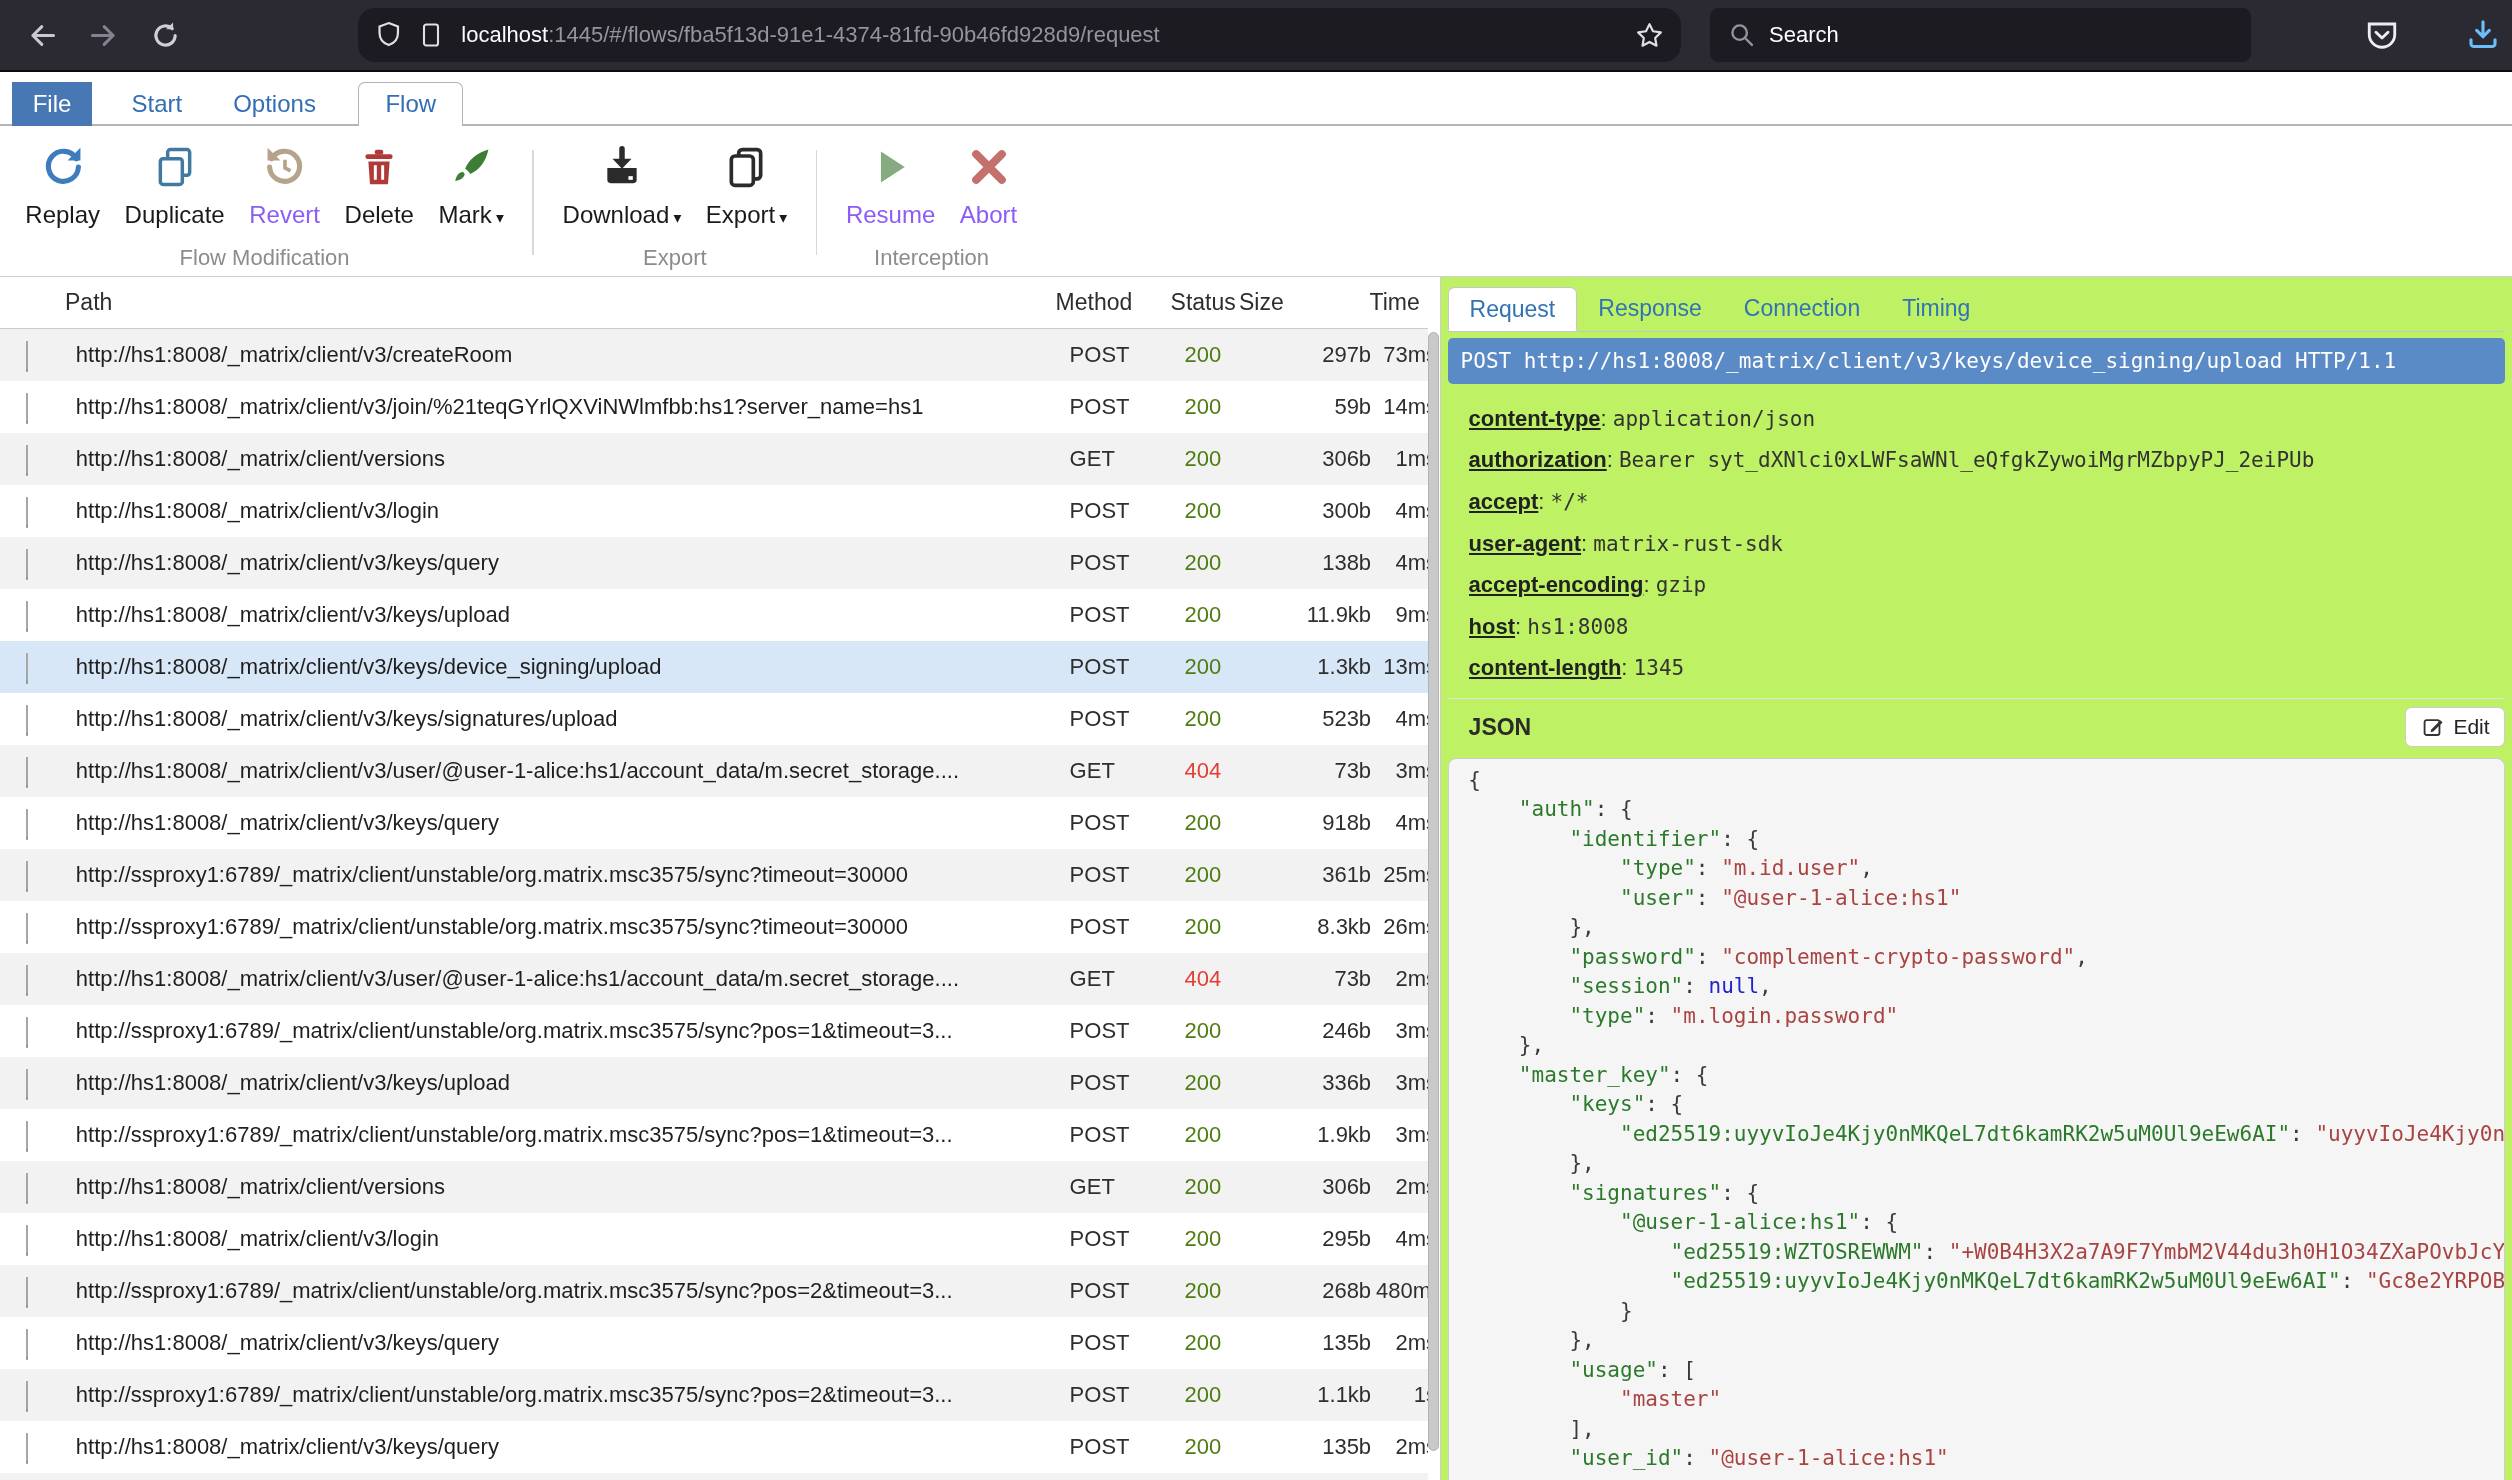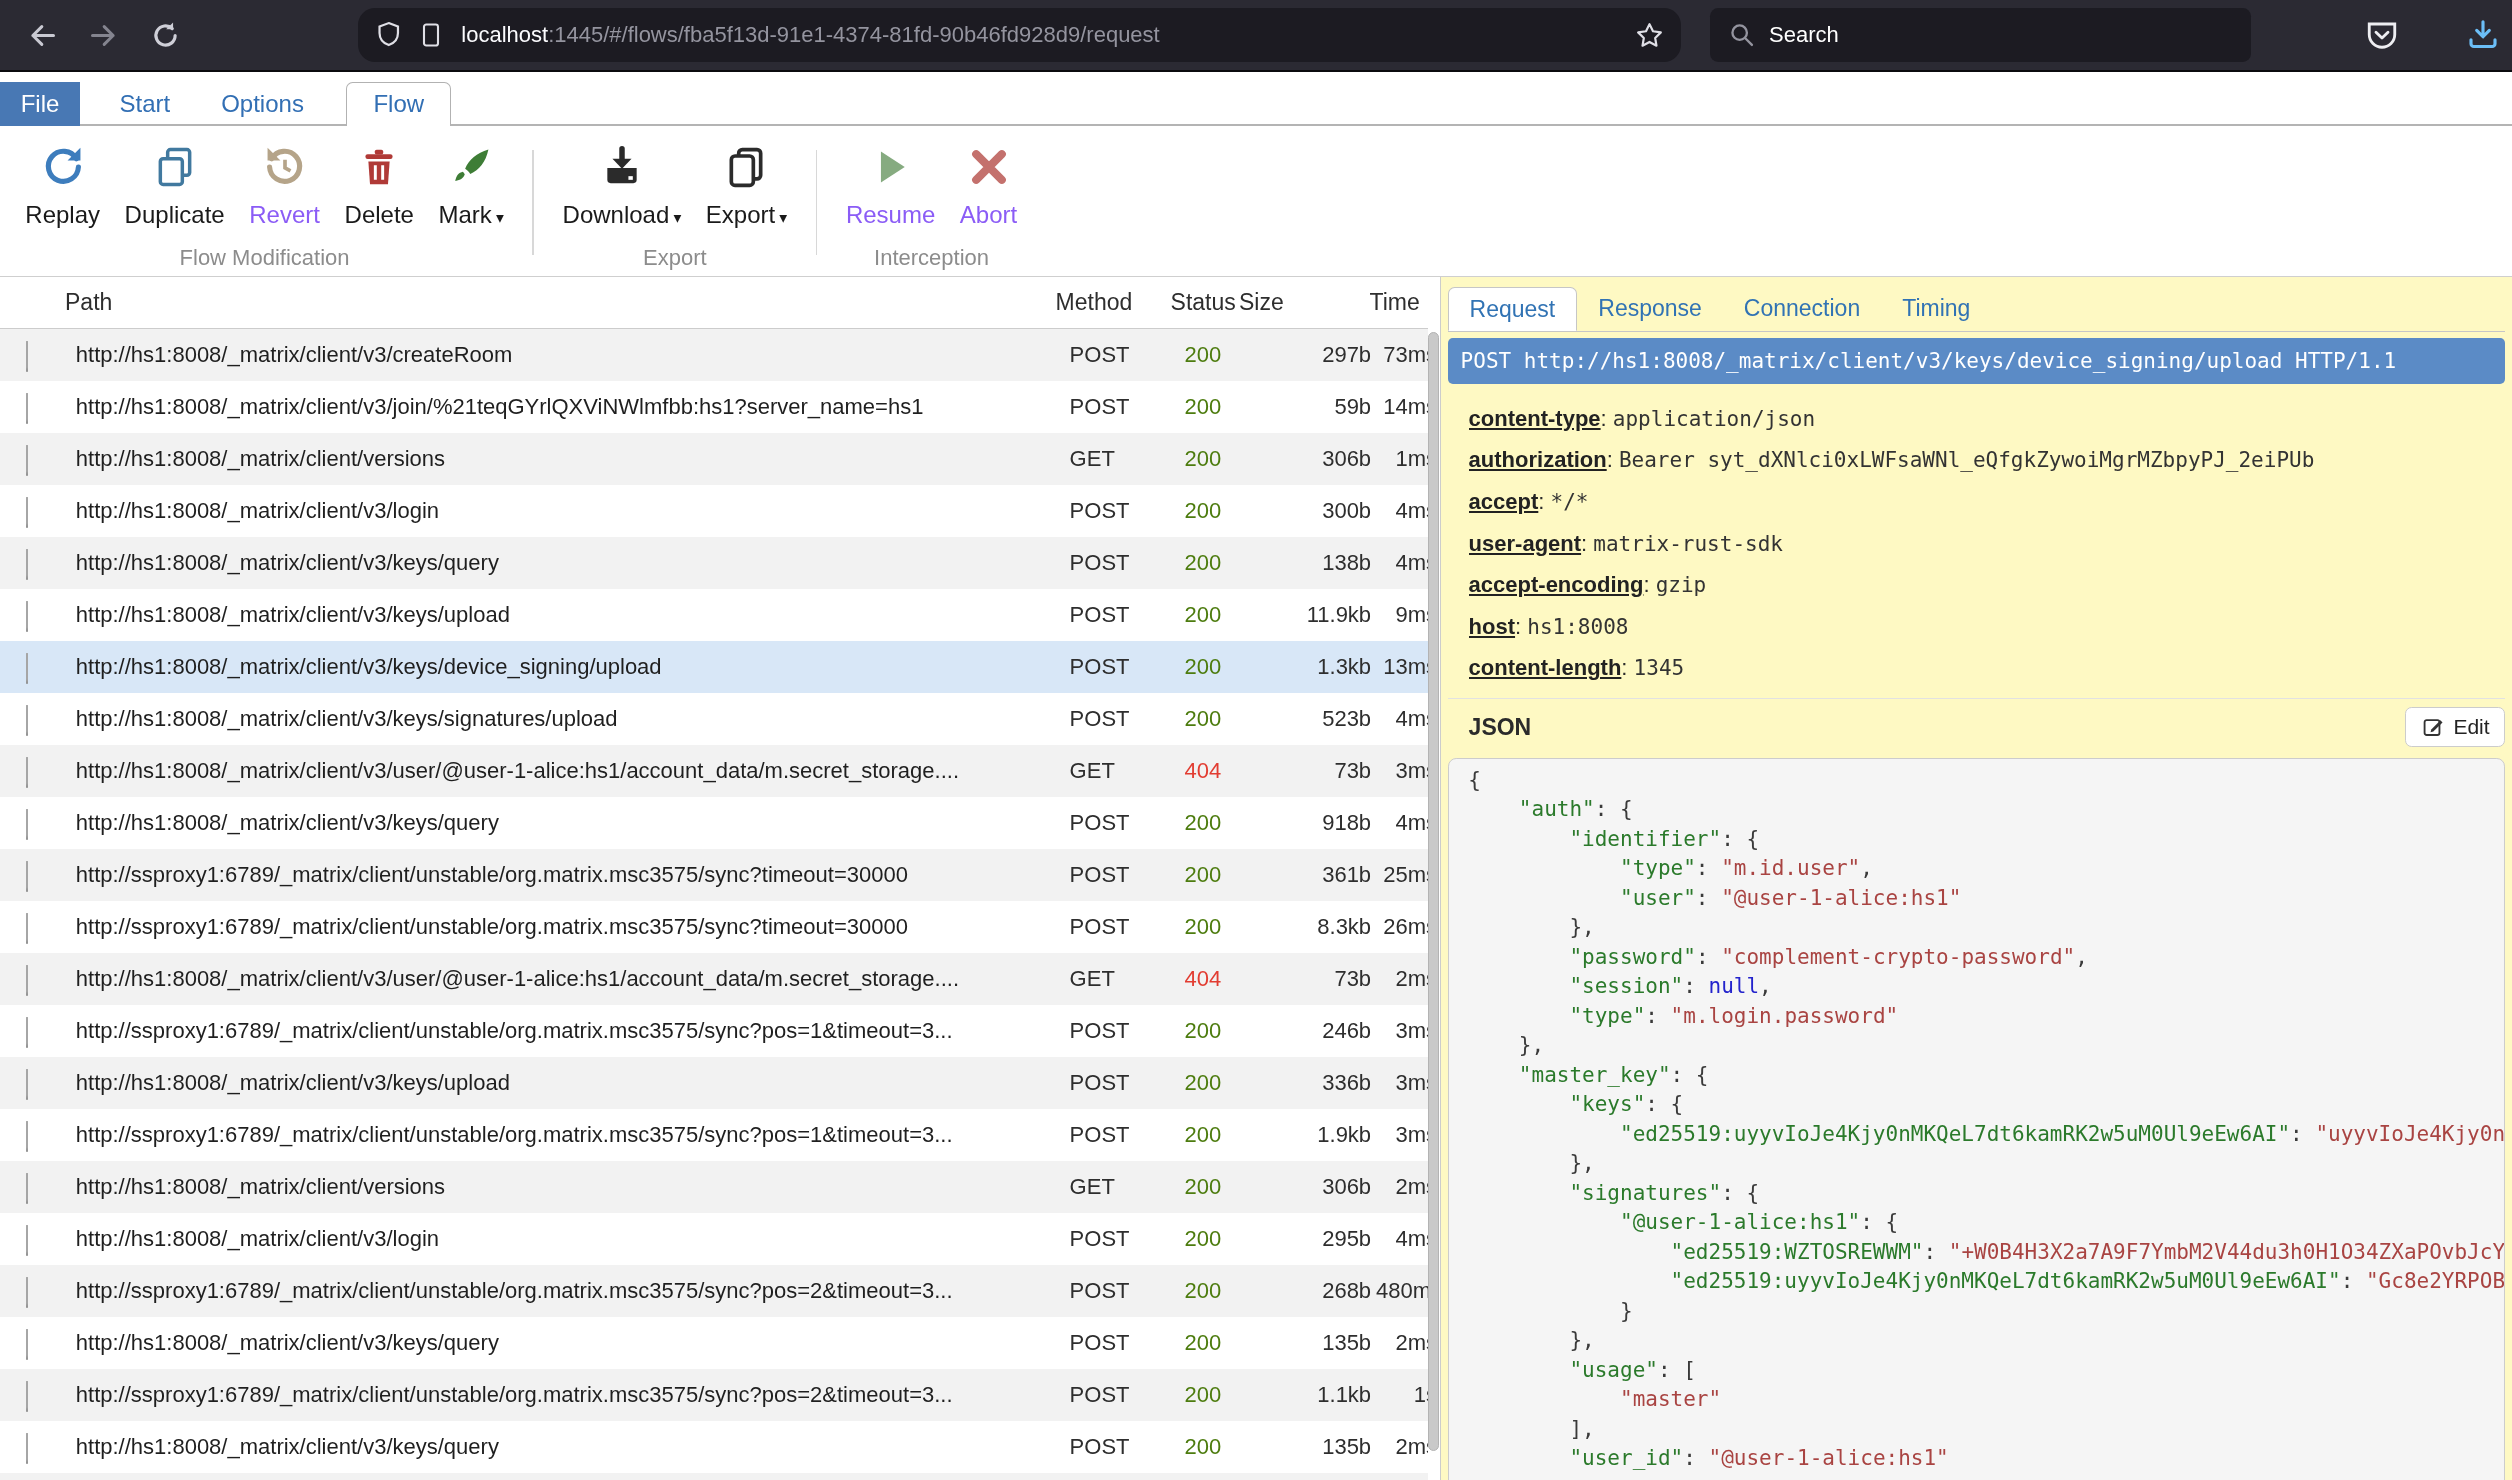--- a/index.html
+++ b/index.html
@@ -21,21 +21,21 @@
   .star-wrap { margin-left:auto; }
   .searchbar { position:absolute; left:1710px; top:8.2px; width:541px; height:54px;
                background:#1c1b22; border-radius:8.2px; display:flex; align-items:center;
                padding:0 18px; }
   .search-ph { margin-left:13px; font-size:22px; color:#ffffff; }
   .chrome-icon { position:absolute; top:14.8px; width:43px; height:43px; display:flex;
                  align-items:center; justify-content:center; }
 
   
   .menubar { position:absolute; top:75px; left:0; width:2512px; height:51px;
-             background:#fff; display:flex; align-items:stretch; padding-top:6.6px; }
+             background:#fff; display:flex; align-items:stretch; padding-top:6.6px;padding-left:12px; }
   .menuline { position:absolute; bottom:0; left:0; right:0; height:1.6px; background:#b4b4b4; z-index:1; }
   .menu-file { width:80px; background:#4878b4; color:#fff; font-size:24px;
                display:flex; align-items:center; justify-content:center; z-index:2; }
   .menu-link { margin-left:28px; padding:0 11.5px; color:#326fb4; font-size:24px;
                display:flex; align-items:center; z-index:2; }
   .flow-tab { margin-left:31px; padding:0 26px; border:1.6px solid #b2b2b2; border-bottom:none;
               border-radius:6.6px 6.6px 0 0; color:#326fb4; background:#fff; font-size:24px;
               display:flex; align-items:center; position:relative; z-index:3; }
 
   
@@ -69,21 +69,21 @@
   .status-404 { color:#e23d32; }
   .cell-size, .cell-time { text-align:right; padding-right:4.9px; color:#2e2e2e; }
   .doc-icon { margin-left:11.5px; width:36px; height:45px; border:1.6px solid #a6a6a6;
               border-bottom:5.7px solid #8d8d8d; border-radius:4.1px;
               background:linear-gradient(160deg,#ffffff 0%,#f4f4f4 55%,#e2e2e2 100%); }
   .vthumb { position:absolute; left:1428px; top:332px; width:10.7px; height:1119px;
             background:#c9c9c9; border:0.8px solid #b3b3b3; border-radius:5.7px; }
 
   
   .detail { position:absolute; top:277px; left:1440px; right:0; bottom:0;
-            border-left:1.6px solid #ccc; background:#fef9c3; padding:9.8px 6.6px 0 6.6px; }
+            border-left:1.6px solid #ccc; background:#bef264; padding:9.8px 6.6px 0 6.6px; }
   .dtabs { display:flex; border-bottom:1.6px solid #c6c6c6; }
   .dtab { padding:0 21px; height:44px; line-height:43px; font-size:23px; color:#3173b4; }
   .dtab.active { border:1.6px solid #c6c6c6; border-bottom:1.6px solid #fff; margin-bottom:-1.6px;
                  border-radius:6.6px 6.6px 0 0; background:#fff; }
   .first-line { margin-top:6.6px; background:#5b8bc6; color:#fff; border-radius:4.9px;
                 padding:10.7px 13px; font-family:"DejaVu Sans Mono",monospace; font-size:21px;
                 white-space:nowrap; overflow:hidden; }
   .hdrs { margin:23px 0 0 21px; }
   .hline { margin-bottom:17px; line-height:24.6px; font-size:22px; color:#2b2b2b;
            white-space:nowrap; overflow:hidden; }

